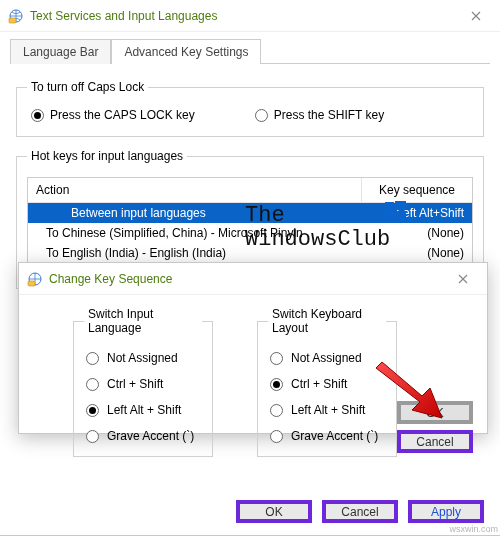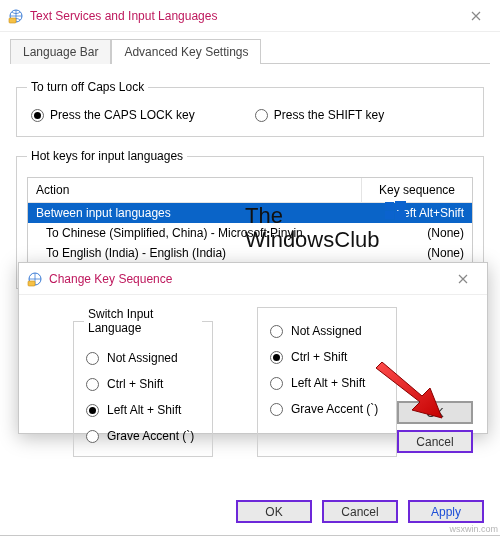--- a/index.html
+++ b/index.html
@@ -20,21 +20,21 @@
     border: 1px solid #c8c8c8;
     box-shadow: 0 4px 18px rgba(0,0,0,0.25);
   }
   .dlg-main { left: 0; top: 0; width: 500px; height: 536px; border-top: 0; border-left:0; border-right:0; }
   .titlebar {
     height: 32px;
     display: flex;
     align-items: center;
     padding: 0 6px 0 8px;
     font-size: 12px;
-    color: #be185d;
+    color: #4d7c0f;
     border-bottom: 1px solid #eee;
   }
   .titlebar .ticon { width:16px; height:16px; margin-right:6px; display:flex; align-items:center; justify-content:center; }
   .titlebar .tspacer { flex:1; }
   .titlebar .tclose { width:36px; height:100%; display:flex; align-items:center; justify-content:center; color:#8a8a8a; font-size:14px; }
   .tabs { display:flex; padding: 6px 10px 0 10px; position:relative; }
   .tab {
     padding: 5px 12px;
     border: 1px solid #ccc;
     border-bottom: none;
@@ -76,44 +76,44 @@
     font-size:12px;
   }
   .list-header .col:last-child { border-right:none; text-align:center; }
   .col-action { flex: 1; }
   .col-key { width: 110px; text-align:right; }
   .list-row { display:flex; }
   .list-row .cell { padding: 3px 8px; font-size:12px; }
   .list-row .c-action { flex:1; }
   .list-row .c-key { width:110px; text-align:right; }
   .list-row.sub .c-action { padding-left: 18px; }
-  .list-row.sel { background:#0a64c8; color:#fff; }
+  .list-row.sel { background:#0a64c8; color:#fff;padding-left:35px; }
   .btnrow {
     position:absolute; bottom:6px; right:10px; display:flex; gap:10px; padding:6px;
   }
   .btn {
-    min-width: 76px; height:23px; border:2px solid #6d28d9; background:#e9e9e9;
+    min-width: 76px; height:23px; border:4px solid #6d28d9; background:#e9e9e9;
     display:flex; align-items:center; justify-content:center; font-size:12px; color:#333;
   }
   .btn.disabled { color:#1d4ed8; }
   .btn.ok { background:#e1e1e1; border-color:#9a9a9a; }
   
   .dlg-sub { left: 18px; top: 262px; width: 470px; height: 172px; z-index: 10; }
   .dlg-sub .content { padding: 8px 10px 8px 10px; display:flex; }
   .dlg-sub fieldset { margin: 4px 0; }
   .group { width: 190px; padding-left: 44px; }
   .group fieldset { height: 150px; }
   .opt { display:flex; align-items:center; gap:8px; padding:6px 2px; }
   .sub-btns { flex:1; display:flex; flex-direction:column; justify-content:flex-end; align-items:flex-end; gap:6px; padding-bottom:8px; padding-right:4px; }
   
   .watermark {
     position:absolute; left:245px; top:204px; z-index:20; display:flex; flex-direction:column; align-items:flex-start;
     pointer-events:none;
   }
-  .watermark .wm-text { font-family: Liberation Sans, sans-serif; font-size:22px; line-height:24px; color:#111; }
+  .watermark .wm-text { font-family: Liberation Mono, monospace; font-size:22px; line-height:24px; color:#111; }
   .wm-logo { position:absolute; left:140px; top:-4px; }
   .wm-corner { position:absolute; right:2px; bottom:2px; font-size:9px; color:#b5b5b5; z-index:30; }
   
   .arrow {
     position:absolute; left:370px; top:362px; z-index:25; pointer-events:none;
   }
   
   .globe { width:16px; height:16px; }
 </style>
 </head>
@@ -229,20 +229,21 @@
             </label>
             <label class="opt">
               <span class="rdot"></span>
               <span>Grave Accent (`)</span>
             </label>
           </div>
       </fieldset>
     </div>
     <div class="group">
       <fieldset>
+        <legend>Switch Keyboard Layout</legend>
         <div id="optsB">
             <label class="opt">
               <span class="rdot"></span>
               <span>Not Assigned</span>
             </label>
             <label class="opt">
               <span class="rdot sel"></span>
               <span>Ctrl + Shift</span>
             </label>
             <label class="opt">

